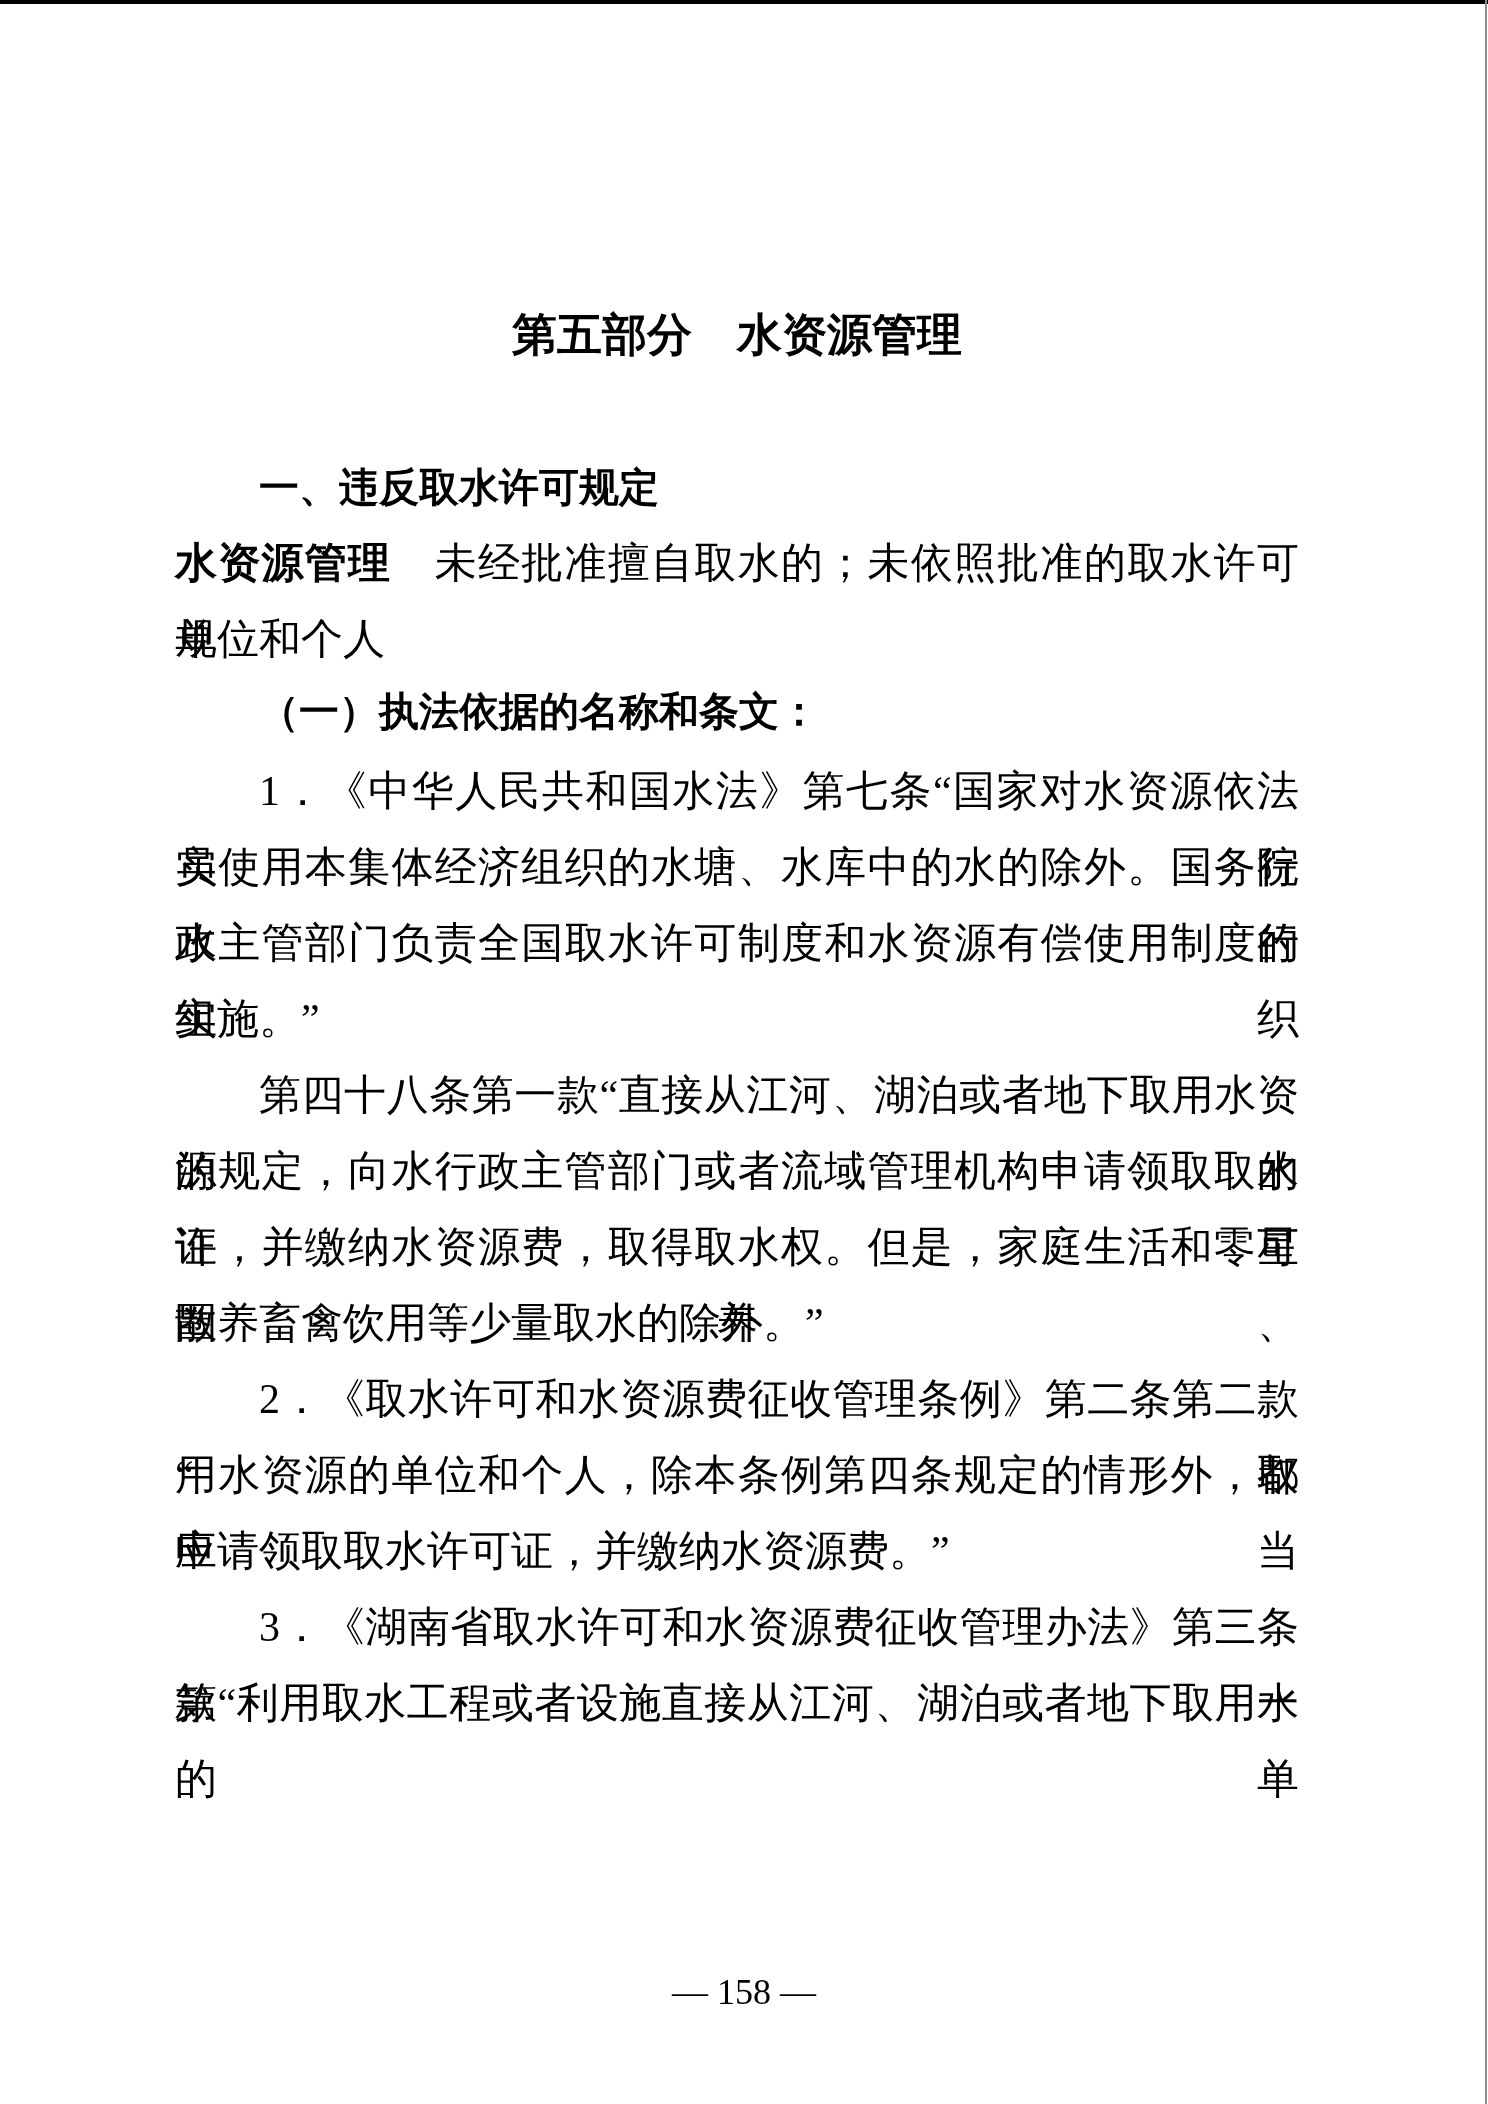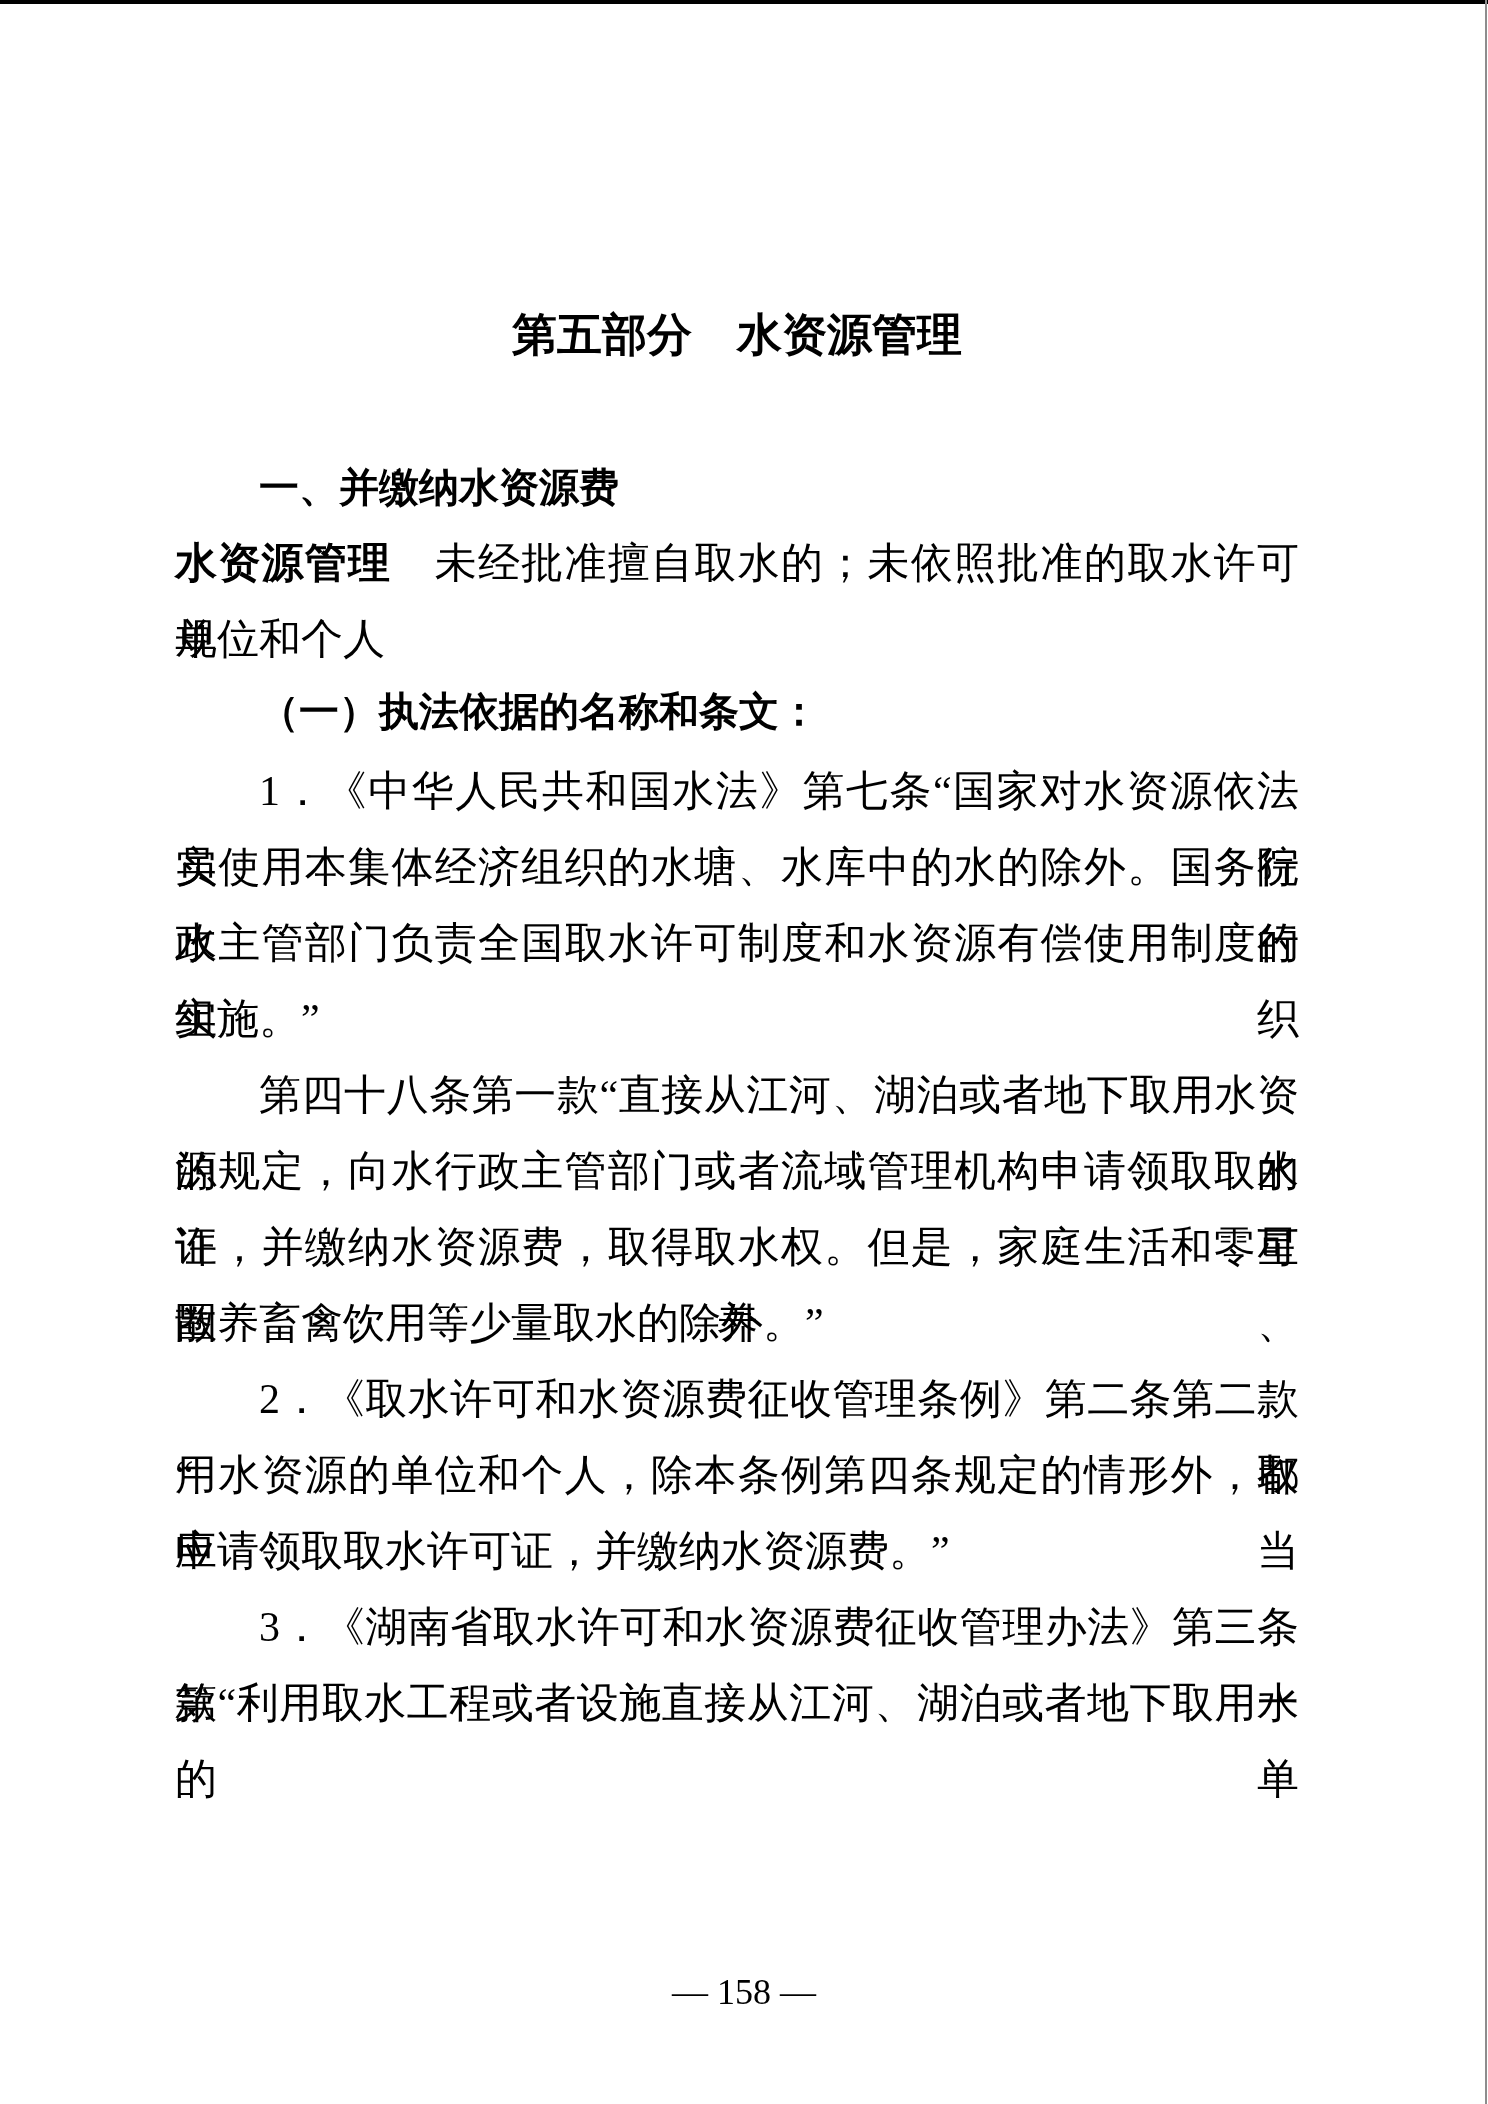--- a/index.html
+++ b/index.html
@@ -91,21 +91,21 @@
 </head>
 <body>
 
 <div class="page">
   <div class="top-rule"></div>
   <div class="right-rule"></div>
 
   <main class="content">
       <div class="line title">第五部分　水资源管理</div>
       <div class="line blank"></div>
-      <div class="line h1">一、并缴纳水资源费</div>
+      <div class="line h1">一、违反取水许可规定</div>
       <div class="line body fill"><span class="seg-bold">水资源管理</span><span>　未经批准擅自取水的；未依照批准的取水许可规</span></div>
       <div class="line body"><span>单位和个人</span></div>
       <div class="line sub"><span>（一）执法依据的名称和条文：</span></div>
       <div class="line body fill indent"><span>1．《中华人民共和国水法》第七条“国家对水资源依法实行</span></div>
       <div class="line body fill"><span>员使用本集体经济组织的水塘、水库中的水的除外。国务院水行</span></div>
       <div class="line body fill"><span>政主管部门负责全国取水许可制度和水资源有偿使用制度的组织</span></div>
       <div class="line body"><span>实施。”</span></div>
       <div class="line body fill indent"><span>第四十八条第一款“直接从江河、湖泊或者地下取用水资源的</span></div>
       <div class="line body fill"><span>的规定，向水行政主管部门或者流域管理机构申请领取取水许可</span></div>
       <div class="line body fill"><span>证，并缴纳水资源费，取得取水权。但是，家庭生活和零星散养、</span></div>

